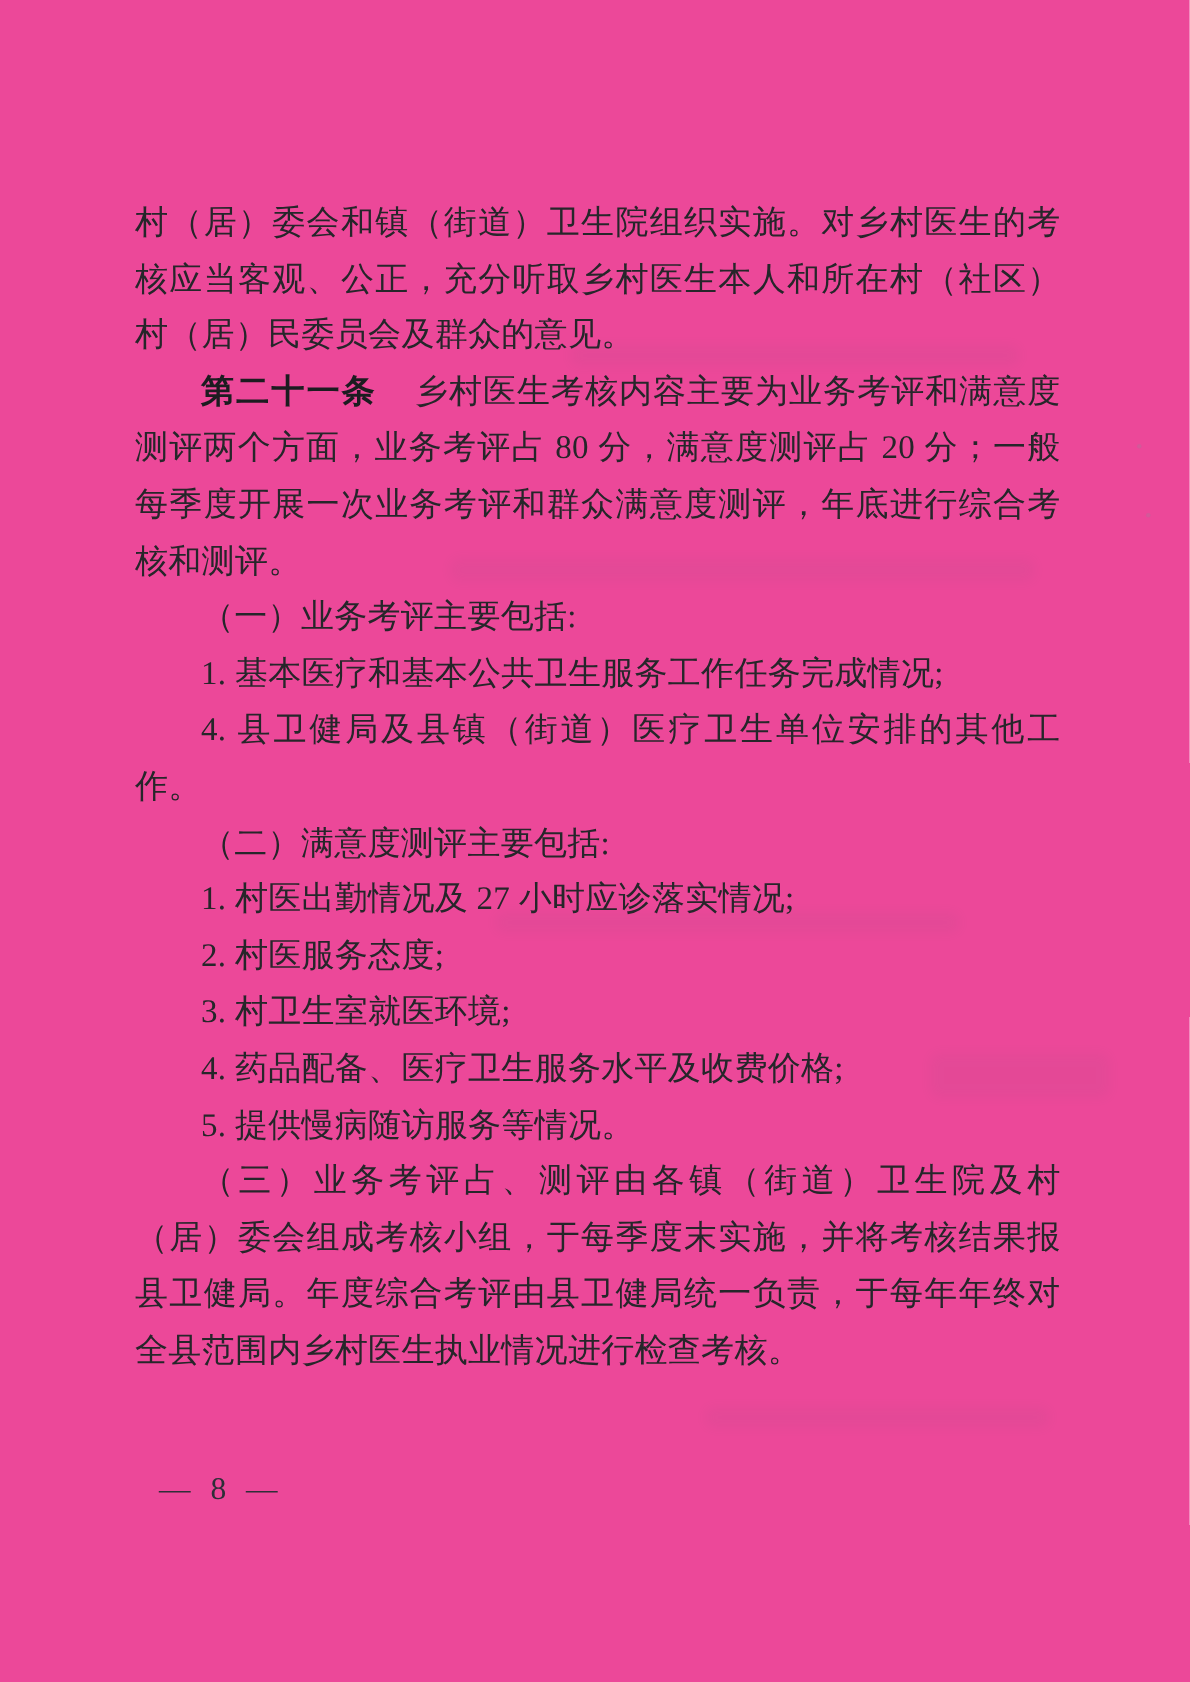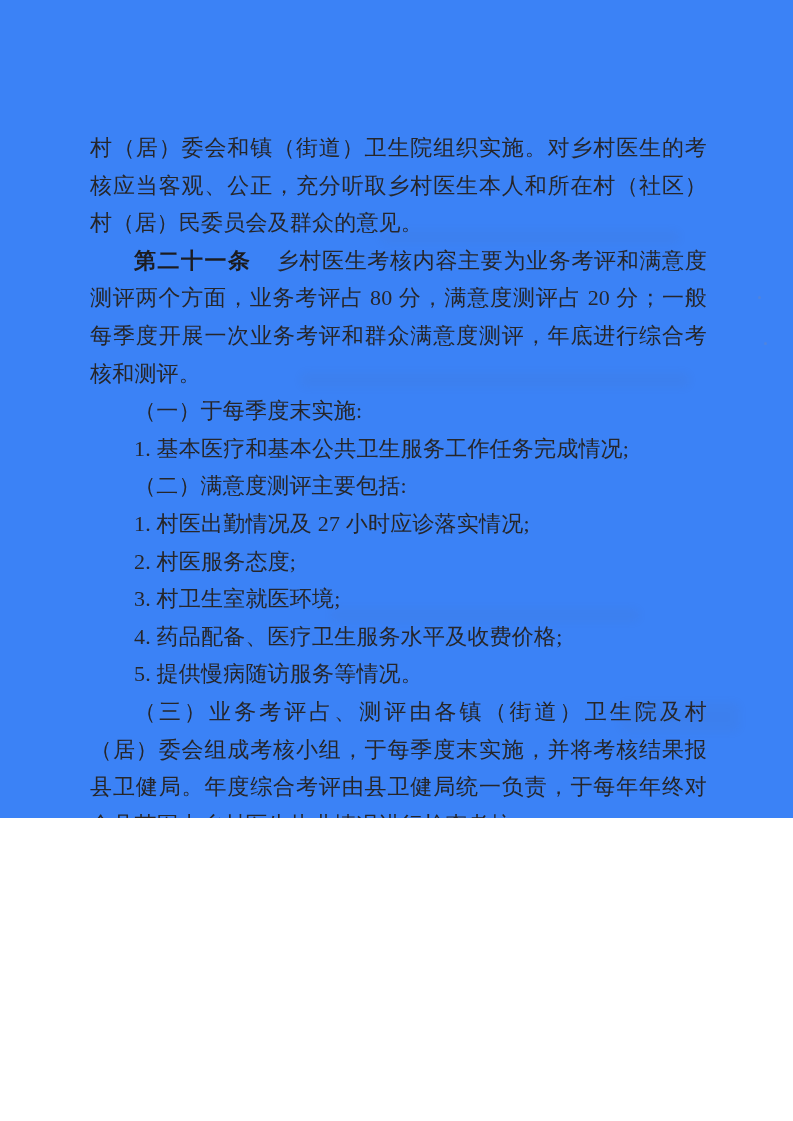--- a/index.html
+++ b/index.html
@@ -3,22 +3,22 @@
 <meta charset="utf-8">
 <style>
   html, body { margin: 0; padding: 0; }
   body {
     width: 793px; height: 1121px;
     background: #ffffff;
     font-family: "Liberation Serif", "DejaVu Serif", serif;
   }
   .sheet {
     position: relative;
-    width: 793px; height: 818px;
-    background: #3b82f6;
+    width: 793px; height: 1121px;
+    background: #ec4899;
     overflow: hidden;
     color: #26262a;
   }
   .content {
     position: absolute;
     left: 90px; top: 129px;
     width: 617px;
     font-size: 22px;
     line-height: 37.6px;
     text-align: justify;
@@ -60,22 +60,23 @@
 </head>
 <body>
 
 <div class="sheet">
 
   <div class="content">
     <p class="para">村（居）委会和镇（街道）卫生院组织实施。对乡村医生的考核应当客观、公正，充分听取乡村医生本人和所在村（社区）村（居）民委员会及群众的意见。</p>
 
     <p class="para indent"><span class="article-label">第二十一条</span><span>乡村医生考核内容主要为业务考评和满意度测评两个方面，业务考评占 80 分，满意度测评占 20 分；一般每季度开展一次业务考评和群众满意度测评，年底进行综合考核和测评。</span></p>
 
-    <p class="para indent">（一）于每季度末实施:</p>
+    <p class="para indent">（一）业务考评主要包括:</p>
     <p class="para indent">1. 基本医疗和基本公共卫生服务工作任务完成情况;</p>
+    <p class="para indent">4. 县卫健局及县镇（街道）医疗卫生单位安排的其他工作。</p>
 
     <p class="para indent">（二）满意度测评主要包括:</p>
     <p class="para indent">1. 村医出勤情况及 27 小时应诊落实情况;</p>
     <p class="para indent">2. 村医服务态度;</p>
     <p class="para indent">3. 村卫生室就医环境;</p>
     <p class="para indent">4. 药品配备、医疗卫生服务水平及收费价格;</p>
     <p class="para indent">5. 提供慢病随访服务等情况。</p>
 
     <p class="para indent">（三）业务考评占、测评由各镇（街道）卫生院及村（居）委会组成考核小组，于每季度末实施，并将考核结果报县卫健局。年度综合考评由县卫健局统一负责，于每年年终对全县范围内乡村医生执业情况进行检查考核。</p>
   </div>

